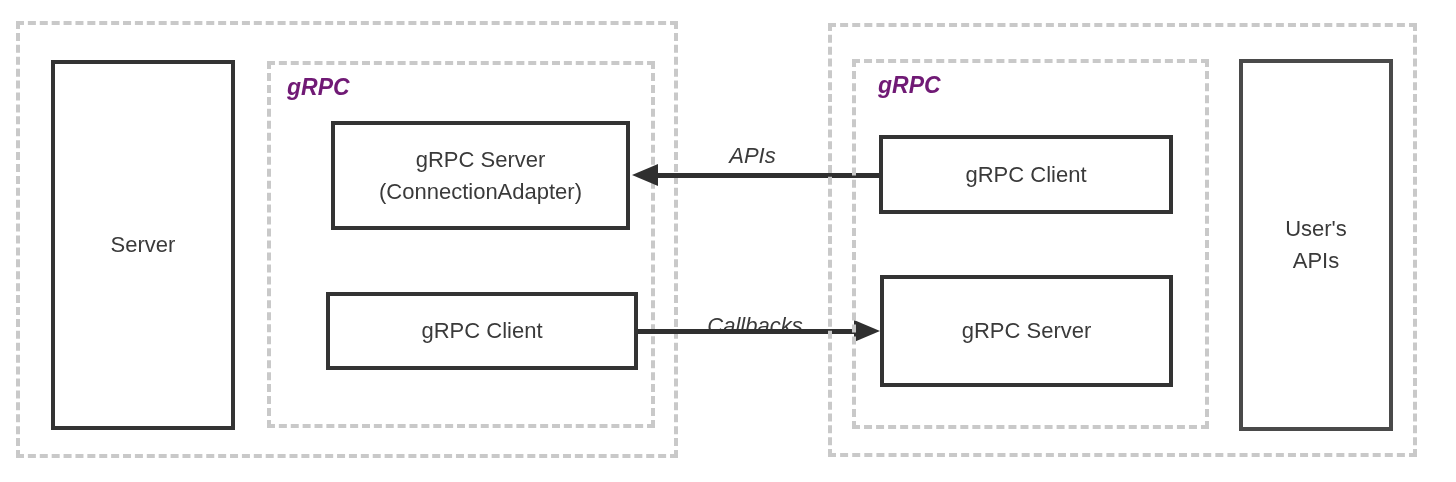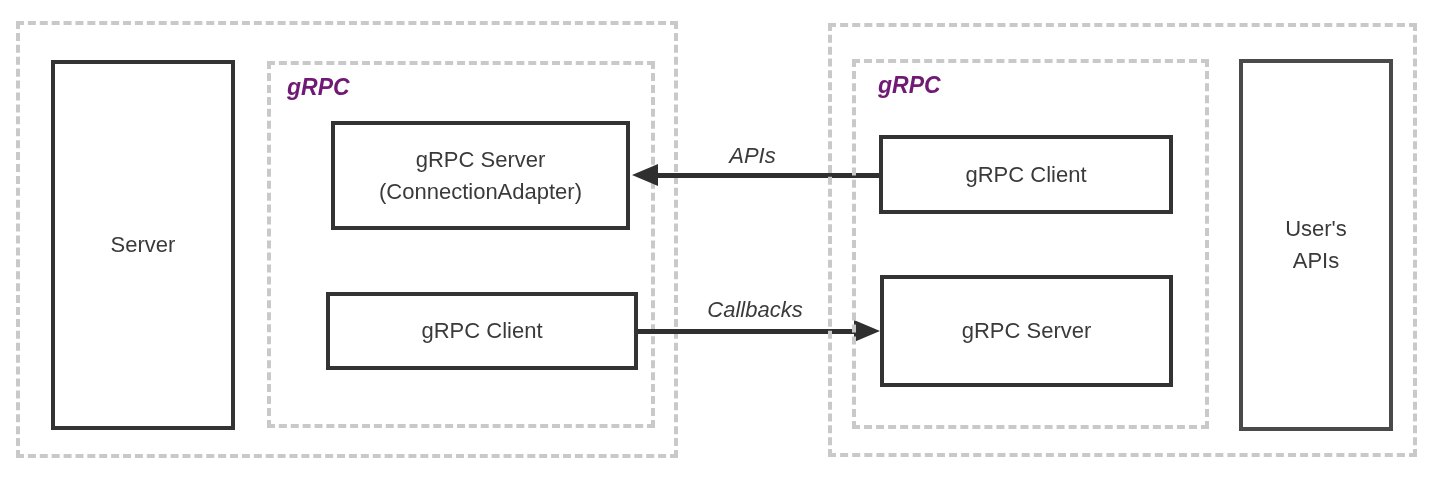--- a/index.html
+++ b/index.html
@@ -98,21 +98,21 @@
   </div>
 
   <div class="solid-box" style="left:326px; top:292px; width:312px; height:78px;">
     <span class="line">gRPC Client</span>
   </div>
 
   <div class="arrow-label" style="left:690px; top:143px; width:125px;">APIs</div>
   <div class="arrow-line" style="left:656px; top:173px; width:223px;"></div>
   <div class="arrow-head point-left" style="left:632px; top:164px;"></div>
 
-  <div class="arrow-label" style="left:680px; top:297px; width:150px;">Callbacks</div>
+  <div class="arrow-label" style="left:680px; top:313px; width:150px;">Callbacks</div>
   <div class="arrow-line" style="left:638px; top:329px; width:218px;"></div>
   <div class="arrow-head point-right" style="left:854px; top:320px;"></div>
 
   <div class="dashed-box" style="left:828px; top:23px; width:589px; height:434px;"></div>
 
   <div class="dashed-box" style="left:852px; top:59px; width:357px; height:370px;"></div>
 
   <div class="grpc-label" style="left:878px; top:72px;">gRPC</div>
 
   <div class="solid-box" style="left:879px; top:135px; width:294px; height:79px;">

